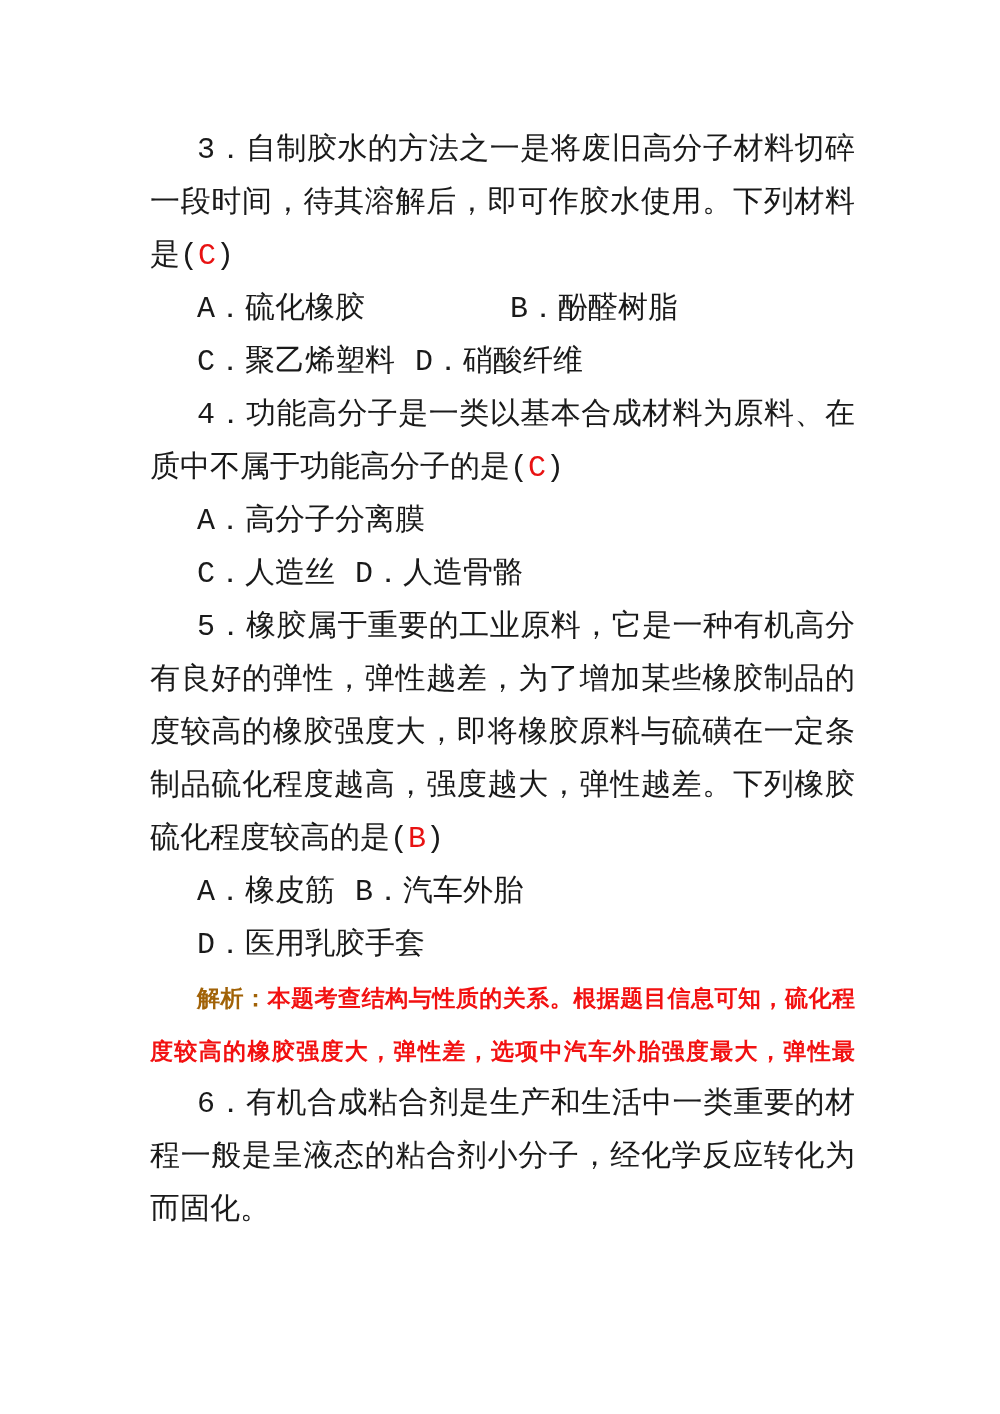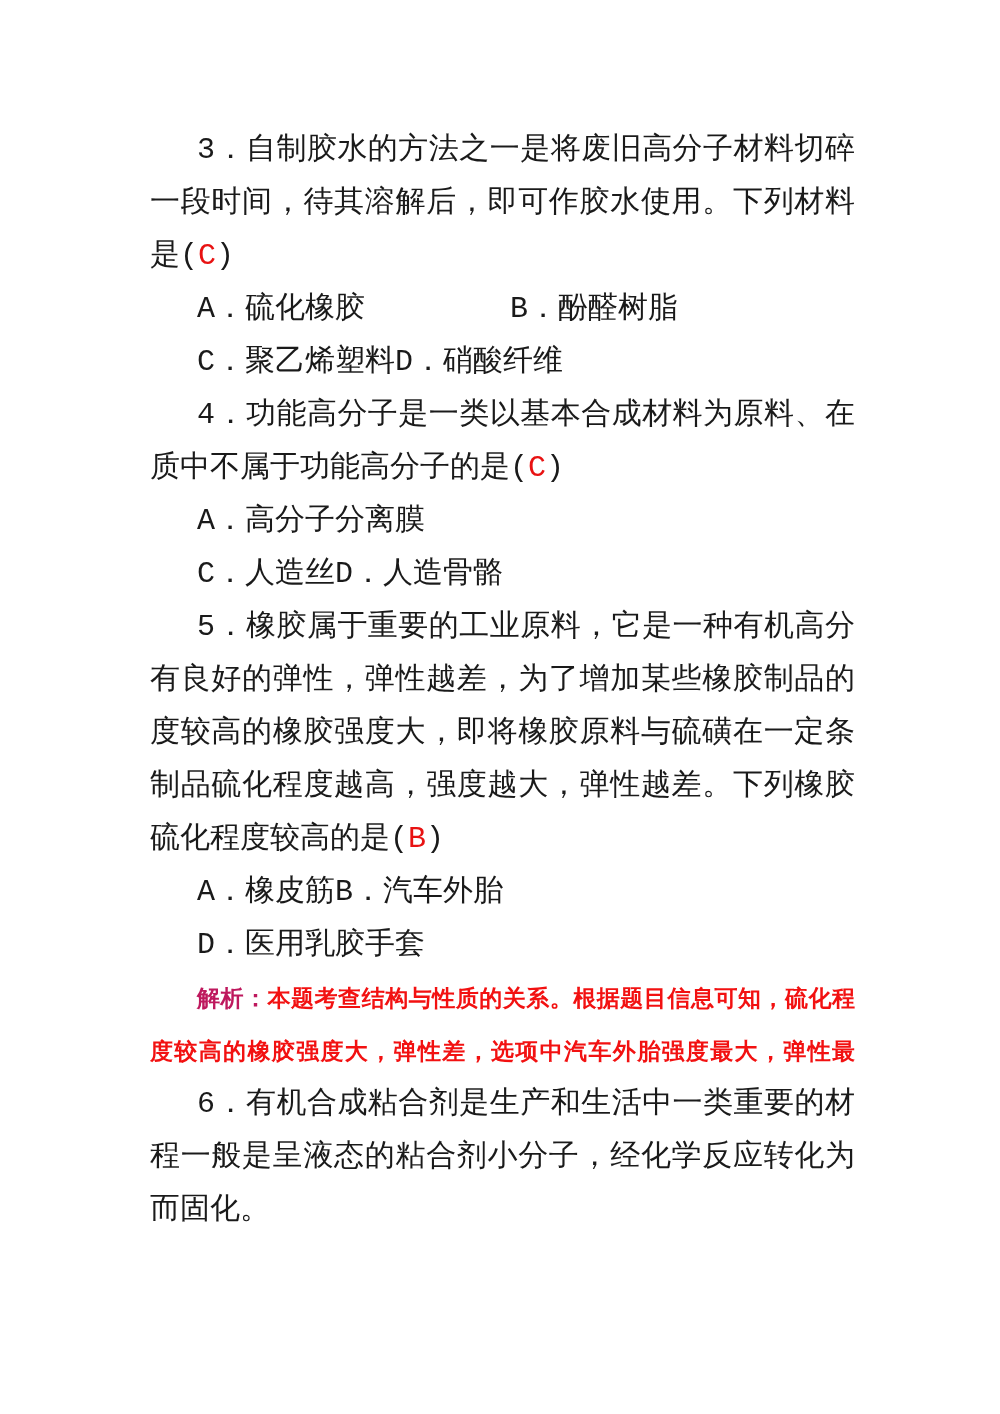--- a/index.html
+++ b/index.html
@@ -34,41 +34,42 @@
     text-align: justify;
     text-align-last: justify;
     text-justify: inter-character;
   }
   .indent {
     text-indent: 47px;
   }
   .opt-row {
     display: flex;
     padding-left: 47px;
+    gap: 20px;
   }
   .opt-row .opt {
     white-space: nowrap;
   }
   .opt-row--wide {
     gap: 10px;
   }
   .opt-row--wide .opt-a {
     flex: 0 0 303px;
   }
   .answer {
     color: #e81212;
   }
   .analysis {
     font-family: "Liberation Sans", "DejaVu Sans", sans-serif;
     font-weight: bold;
     font-size: 23px;
     color: #f21111;
   }
   .analysis-label {
-    color: #be185d;
+    color: #a16207;
   }
 </style>
 </head>
 <body>
 
 <div class="page">
   <div class="content">
 
     <div class="line justify indent">3．自制胶水的方法之一是将废旧高分子材料切碎后用汽油浸泡</div>
     <div class="line justify">一段时间，待其溶解后，即可作胶水使用。下列材料可作该项用途的</div>

